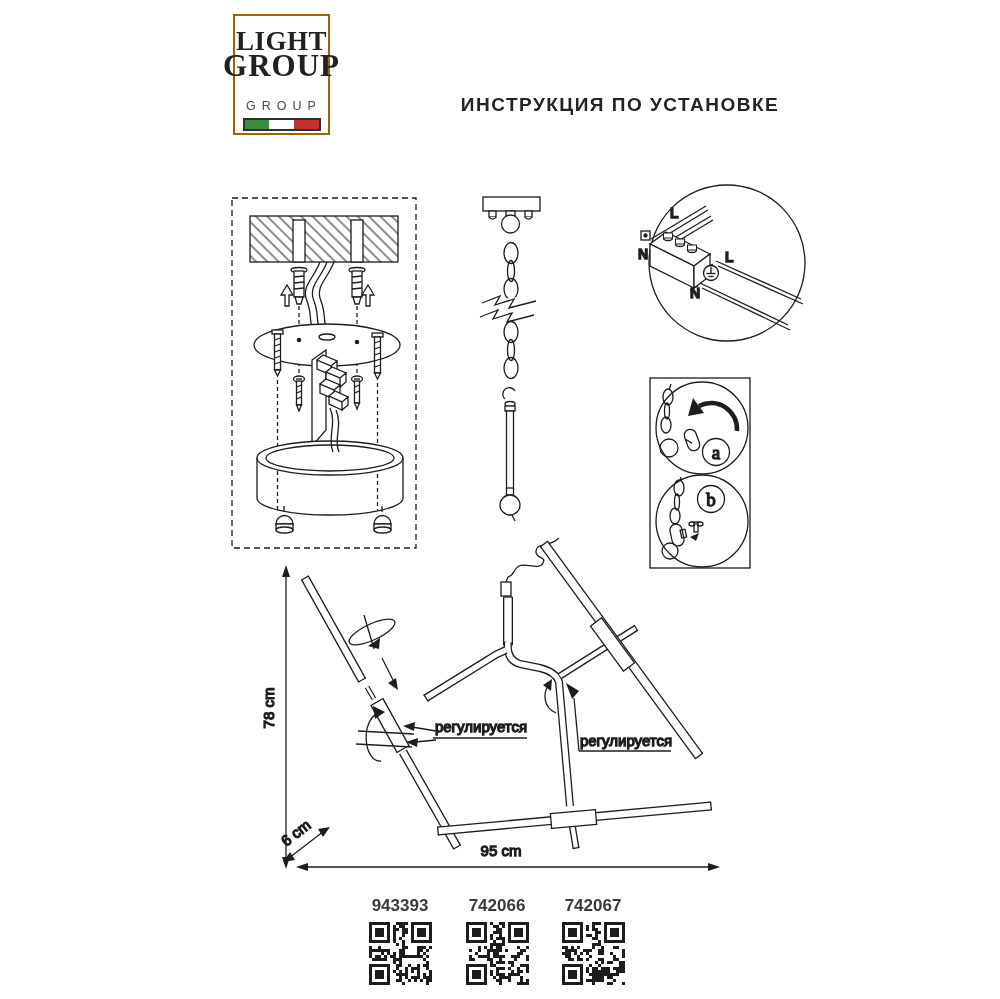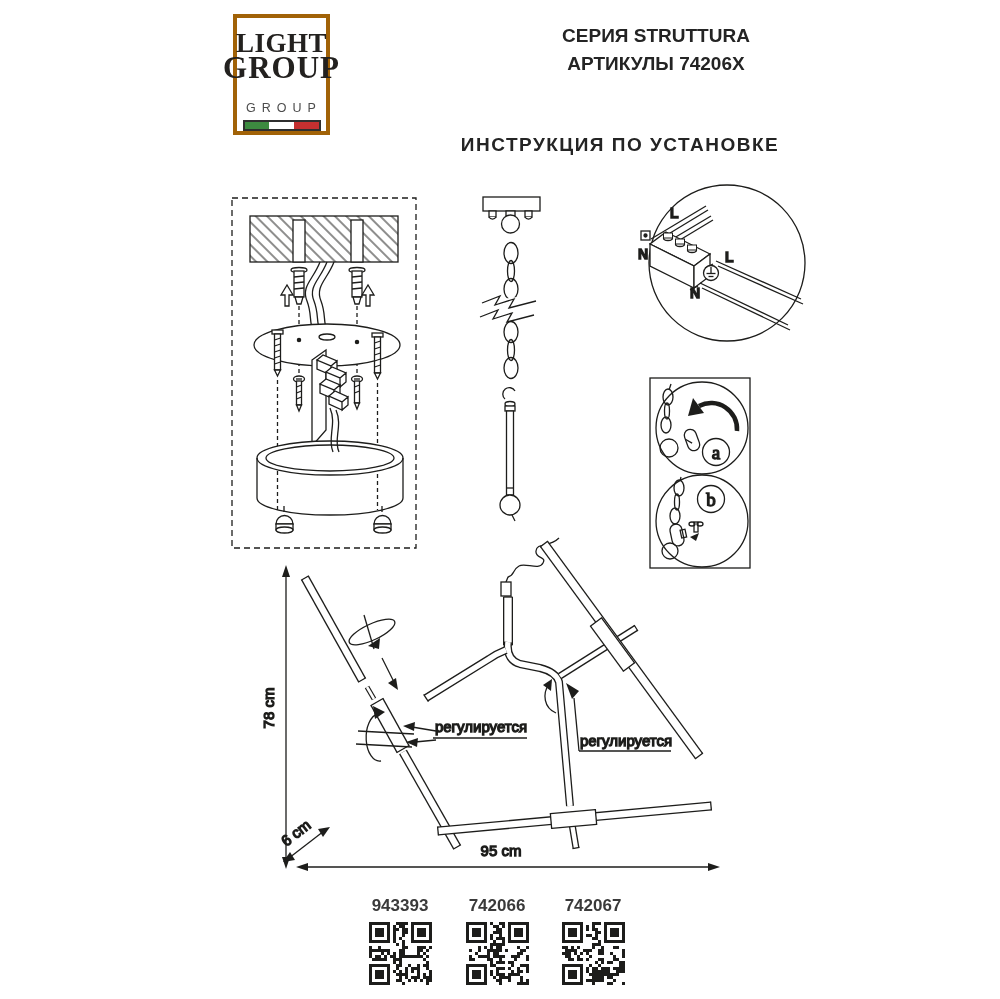--- a/index.html
+++ b/index.html
@@ -1,29 +1,29 @@
 <!DOCTYPE html>
 <html><head>
 <meta charset="utf-8">
 <style>
   html,body{margin:0;padding:0;background:#fff;}
   #page{position:relative;width:1000px;height:999px;background:#ffffff;overflow:hidden;
         font-family:"Liberation Sans",sans-serif;color:#1d1d1b;}
   .abs{position:absolute;}
   
-  .logo-box{left:233px;top:14px;width:97px;height:121px;border:4px solid #a16207;
+  .logo-box{left:233px;top:14px;width:97px;height:121px;border:2px solid #a16207;
             display:flex;flex-direction:column;align-items:center;justify-content:flex-start;
             padding-top:14px;box-sizing:border-box;background:#fff;}
   .logo-l1{font-family:"Liberation Serif",serif;font-weight:bold;font-size:27px;line-height:.82;letter-spacing:.5px;color:#23211f;}
   .logo-l2{font-family:"Liberation Serif",serif;font-weight:bold;font-size:31px;line-height:.88;letter-spacing:1px;color:#23211f;}
   .logo-l3{font-size:12.5px;letter-spacing:6px;color:#4c4c4c;margin:20px 0 5px 5px;}
   .flag{width:74px;height:9px;border:2px solid #2f2f2f;display:flex;}
   .flag span{flex:1;}
   .title-block{left:540px;top:22px;width:232px;text-align:center;font-weight:bold;font-size:19px;line-height:1.45;color:#242424;}
-  .instr-block{left:455px;top:92px;width:330px;text-align:center;font-weight:bold;font-size:19px;line-height:1.35;color:#242424;margin-top:40px;}
+  .instr-block{left:455px;top:92px;width:330px;text-align:center;font-weight:bold;font-size:19px;line-height:1.35;color:#242424;}
   .instr-block .sp1{letter-spacing:1.5px;}
   
   .qr-item{top:896px;width:100px;text-align:center;}
   .qr-item .lbl{font-size:17px;font-weight:bold;color:#3a3a3a;margin-bottom:6px;}
   .qr-item .code{display:inline-block;}
   svg text{font-family:"Liberation Sans",sans-serif;fill:#1d1d1b;}
   svg .serif{font-family:"Liberation Serif",serif;}
 </style>
 </head>
 <body>
@@ -34,24 +34,20 @@
     <div class="logo-l1">LIGHT</div>
     <div class="logo-l2">GROUP</div>
     <div class="logo-l3">GROUP</div>
     <div class="flag">
       <span style="background:#3d8b40"></span>
       <span style="background:#ffffff"></span>
       <span style="background:#c53030"></span>
     </div>
   </div>
 
-  <div class="abs title-block">
-    <div>СЕРИЯ STRUTTURA</div>
-    <div>АРТИКУЛЫ 74206X</div>
-  </div>
 
   <div class="abs instr-block">
     <div class="sp1">ИНСТРУКЦИЯ ПО УСТАНОВКЕ</div>
   </div>
 
   <svg class="abs" style="left:0;top:0" width="1000" height="999" viewBox="0 0 1000 999">
     <defs>
       <pattern id="hatch" width="8" height="8" patternUnits="userSpaceOnUse" patternTransform="rotate(-45)">
         <line x1="4" y1="0" x2="4" y2="8" stroke="#1d1d1b" stroke-width="1"></line>
       </pattern>

